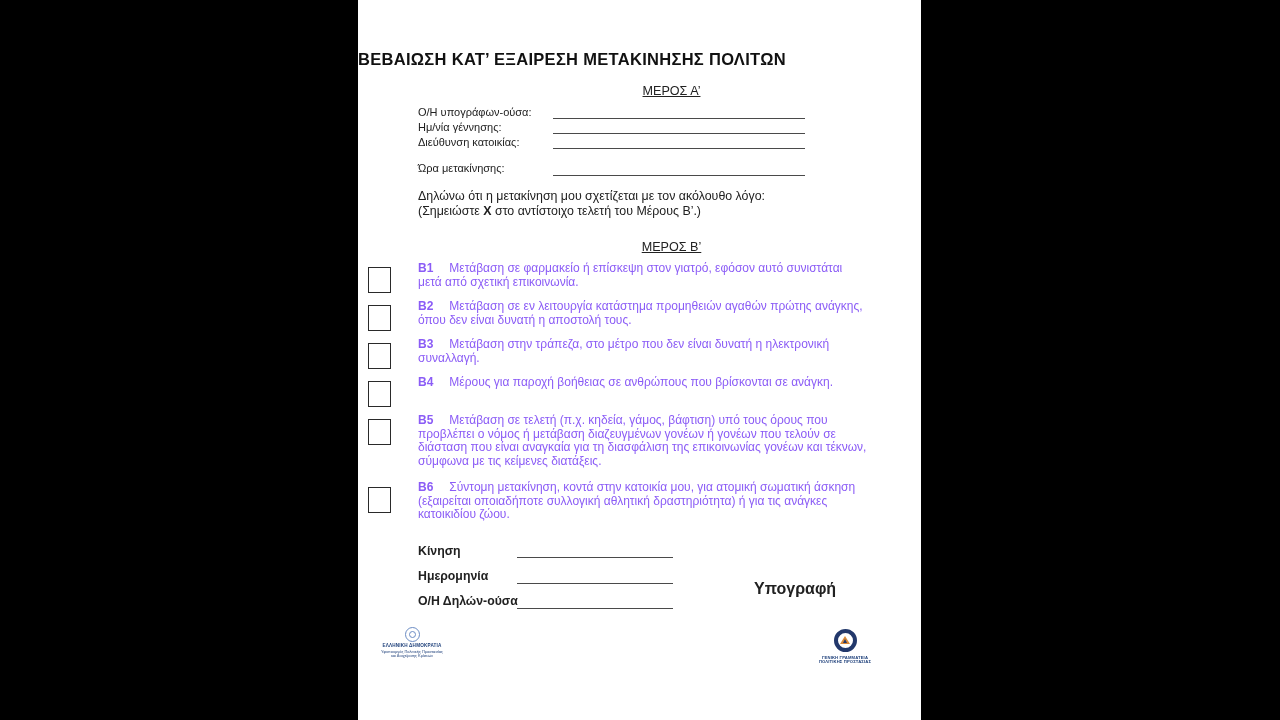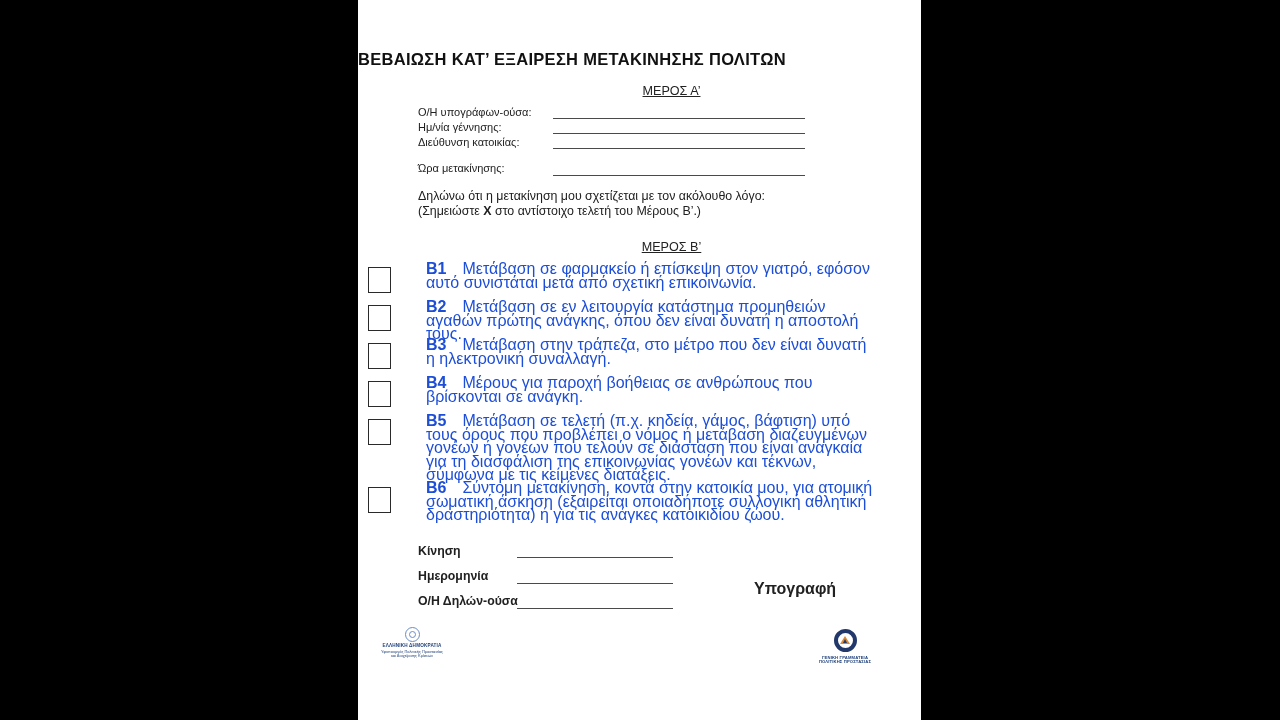--- a/index.html
+++ b/index.html
@@ -14,21 +14,21 @@
          font-weight:bold;font-size:16.5px;letter-spacing:.3px;color:#111;}
   .section-heading{position:absolute;left:0;width:100%;text-align:center;
          font-size:12.6px;text-decoration:underline;color:#222;margin-left:32px;}
 
   .fa-label{position:absolute;left:60px;font-size:11px;white-space:nowrap;text-align:right;}
   .fa-line{position:absolute;left:195px;width:252px;height:0;border-bottom:1.2px solid #4a4a4a;}
 
   .decl{position:absolute;left:60px;top:189px;width:470px;font-size:12.4px;line-height:14.6px;}
 
   .cb{position:absolute;left:10px;width:21px;height:24px;border:1.6px solid #2a2a2a;background:#fff;}
-  .b-text{position:absolute;left:68px;width:450px;font-size:16px;line-height:13.6px;color:#1d4ed8;}
+  .b-text{position:absolute;left:60px;width:450px;font-size:12px;line-height:13.6px;color:#8b5cf6;}
   .b-code{font-weight:bold;margin-right:16px;}
 
   .ft-label{position:absolute;left:60px;font-size:12.3px;font-weight:bold;white-space:nowrap;}
   .ft-line{position:absolute;left:159px;width:156px;height:0;border-bottom:1.2px solid #4a4a4a;}
   .sig-label{position:absolute;left:396px;top:536px;font-size:16px;font-weight:bold;margin-top:44px;}
 
   .logo-left{position:absolute;left:14px;top:627px;width:80px;text-align:center;}
   .hr-emblem{width:13px;height:13px;border:1px solid #6b8cc4;border-radius:50%;
              margin:0 auto 2px;position:relative;}
   .hr-emblem::after{content:"";position:absolute;left:3px;top:3px;width:5px;height:5px;

